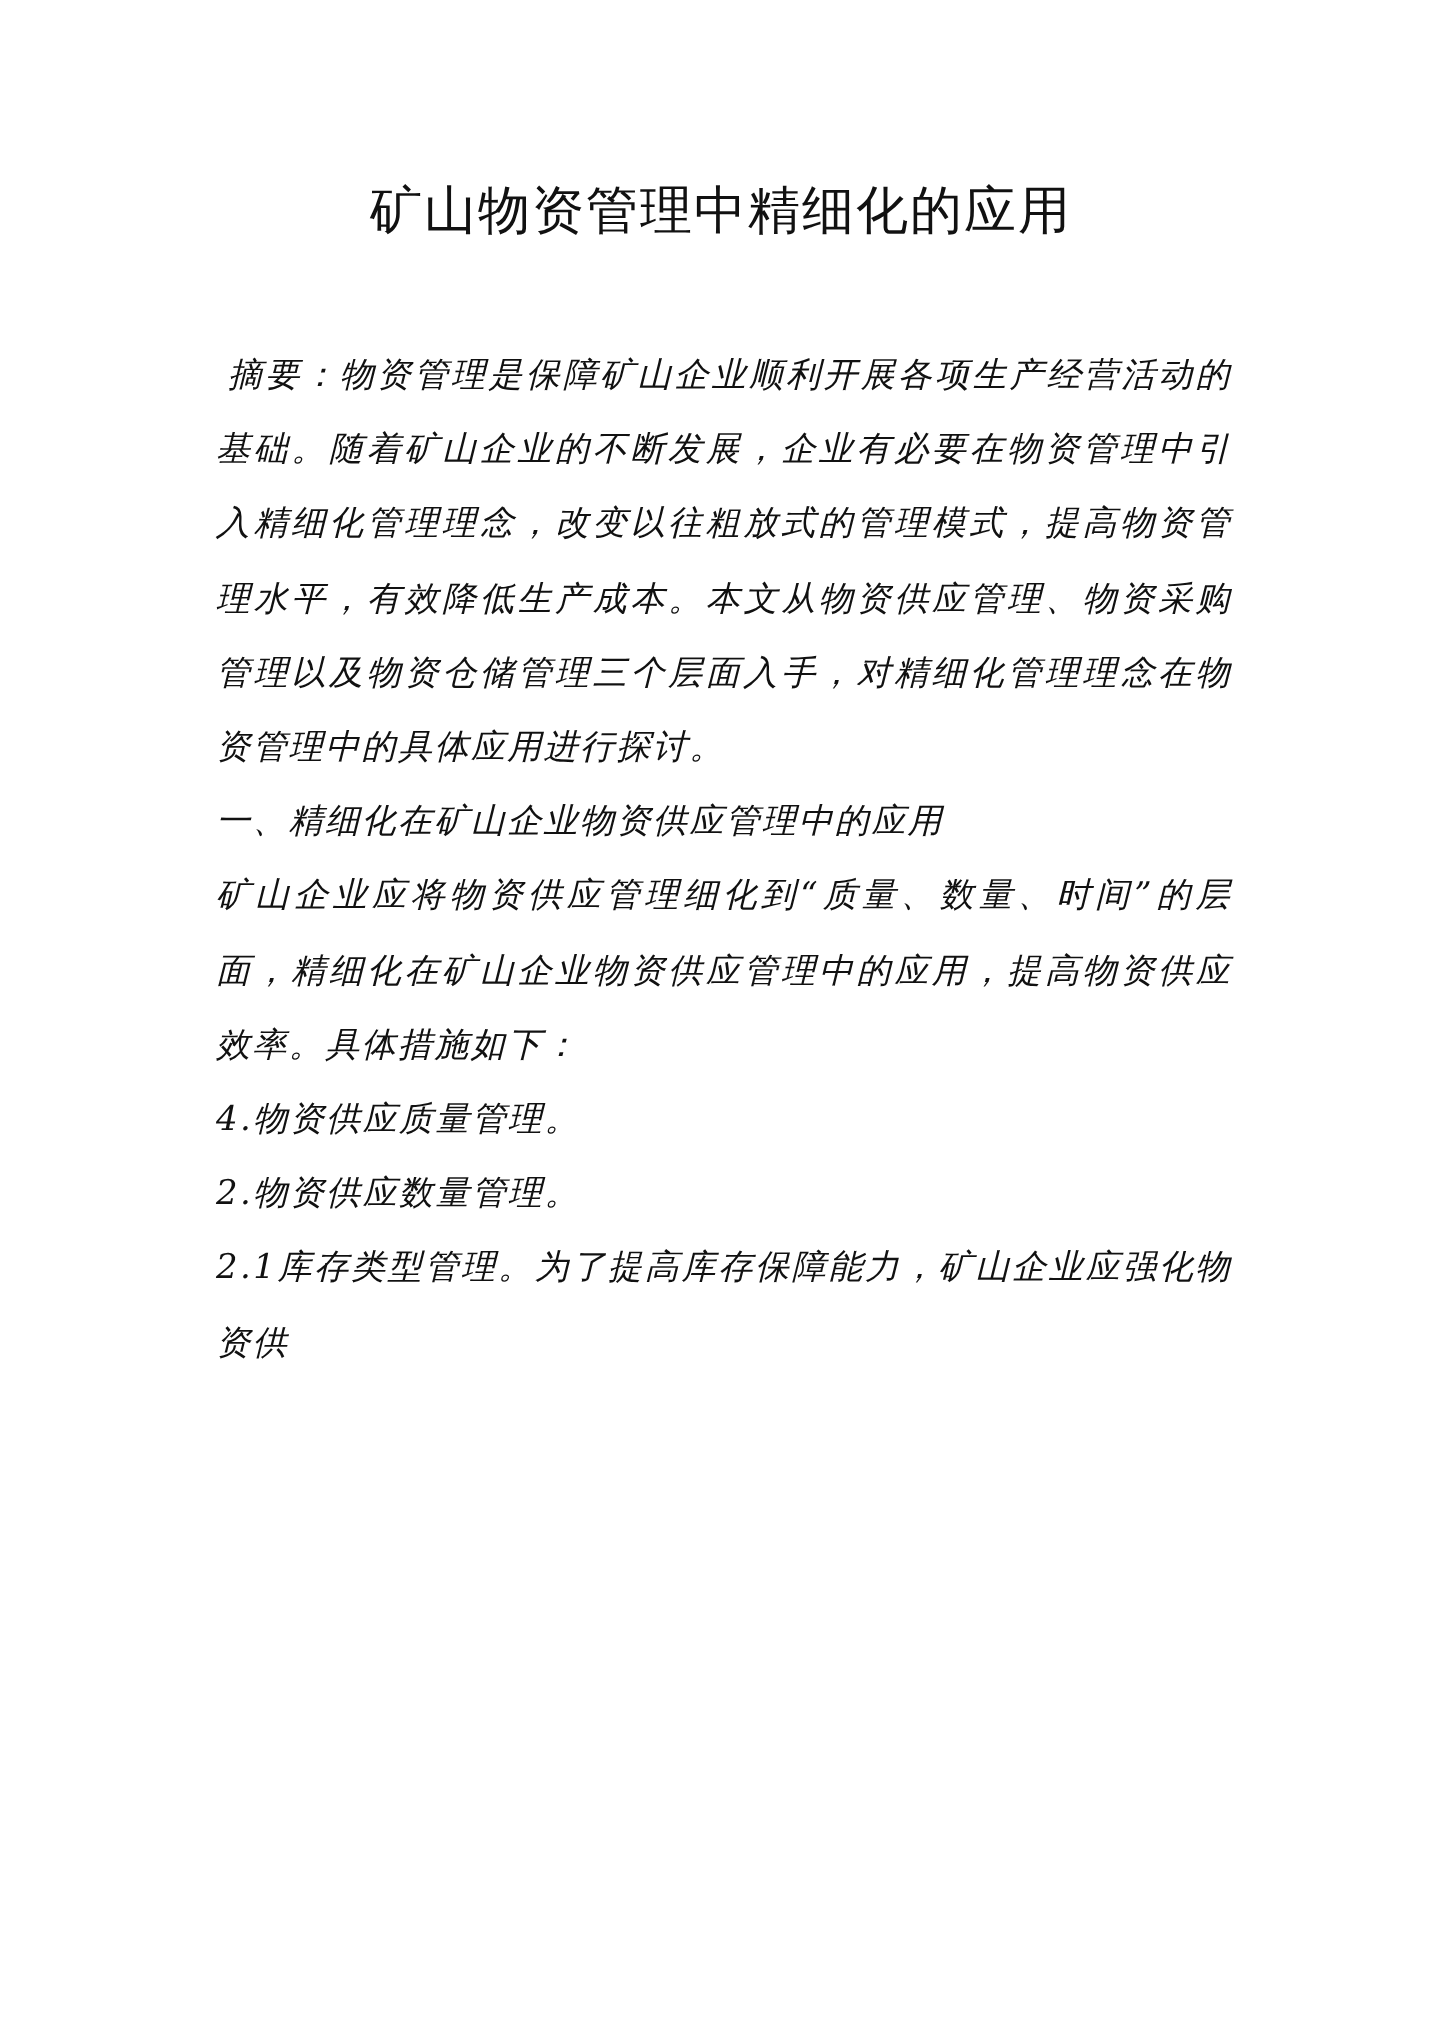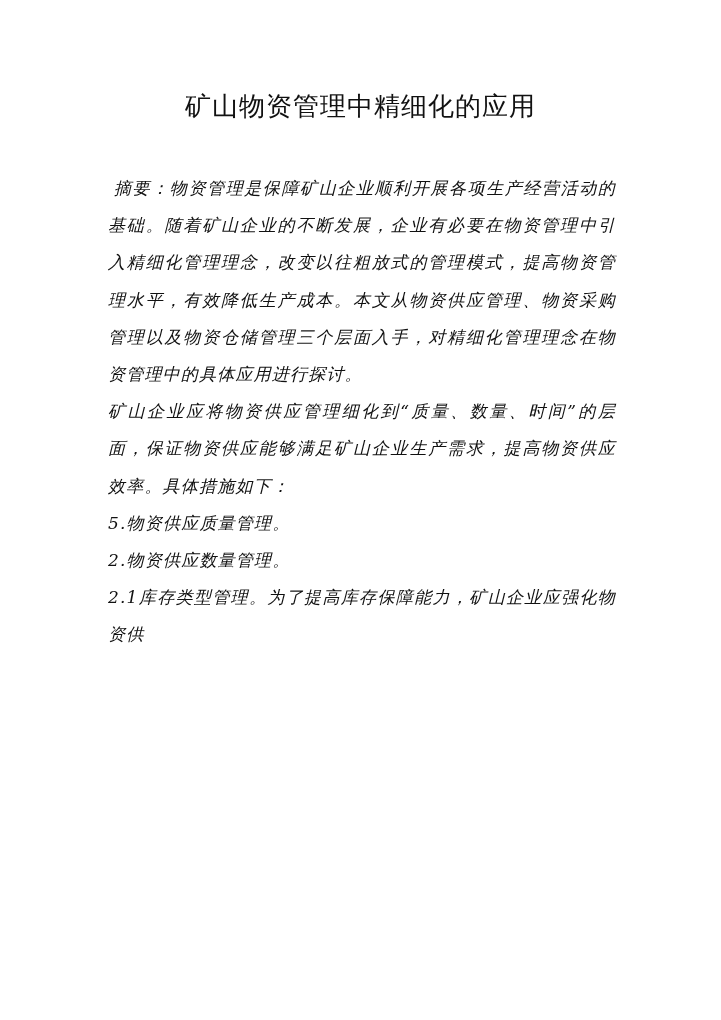--- a/index.html
+++ b/index.html
@@ -23,18 +23,19 @@
   .indent-small { text-indent: 6px; }
 </style>
 </head>
 <body>
 
 <div class="page">
   <h1 class="title">矿山物资管理中精细化的应用</h1>
 
   <div class="body-text">
     <p class="para indent-small">摘要：物资管理是保障矿山企业顺利开展各项生产经营活动的基础。随着矿山企业的不断发展，企业有必要在物资管理中引入精细化管理理念，改变以往粗放式的管理模式，提高物资管理水平，有效降低生产成本。本文从物资供应管理、物资采购管理以及物资仓储管理三个层面入手，对精细化管理理念在物资管理中的具体应用进行探讨。</p>
-    <p class="para">矿山企业应将物资供应管理细化到“质量、数量、时间”的层面，保证物资供应能够满足矿山企业生产需求，提高物资供应效率。具体措施如下：</p>
-    <p class="para">5.物资供应质量管理。</p>
+    <p class="para">一、精细化在矿山企业物资供应管理中的应用</p>
+    <p class="para">矿山企业应将物资供应管理细化到“质量、数量、时间”的层面，精细化在矿山企业物资供应管理中的应用，提高物资供应效率。具体措施如下：</p>
+    <p class="para">4.物资供应质量管理。</p>
     <p class="para">2.物资供应数量管理。</p>
     <p class="para">2.1库存类型管理。为了提高库存保障能力，矿山企业应强化物资供</p>
   </div>
 </div>
 
 </body></html>

